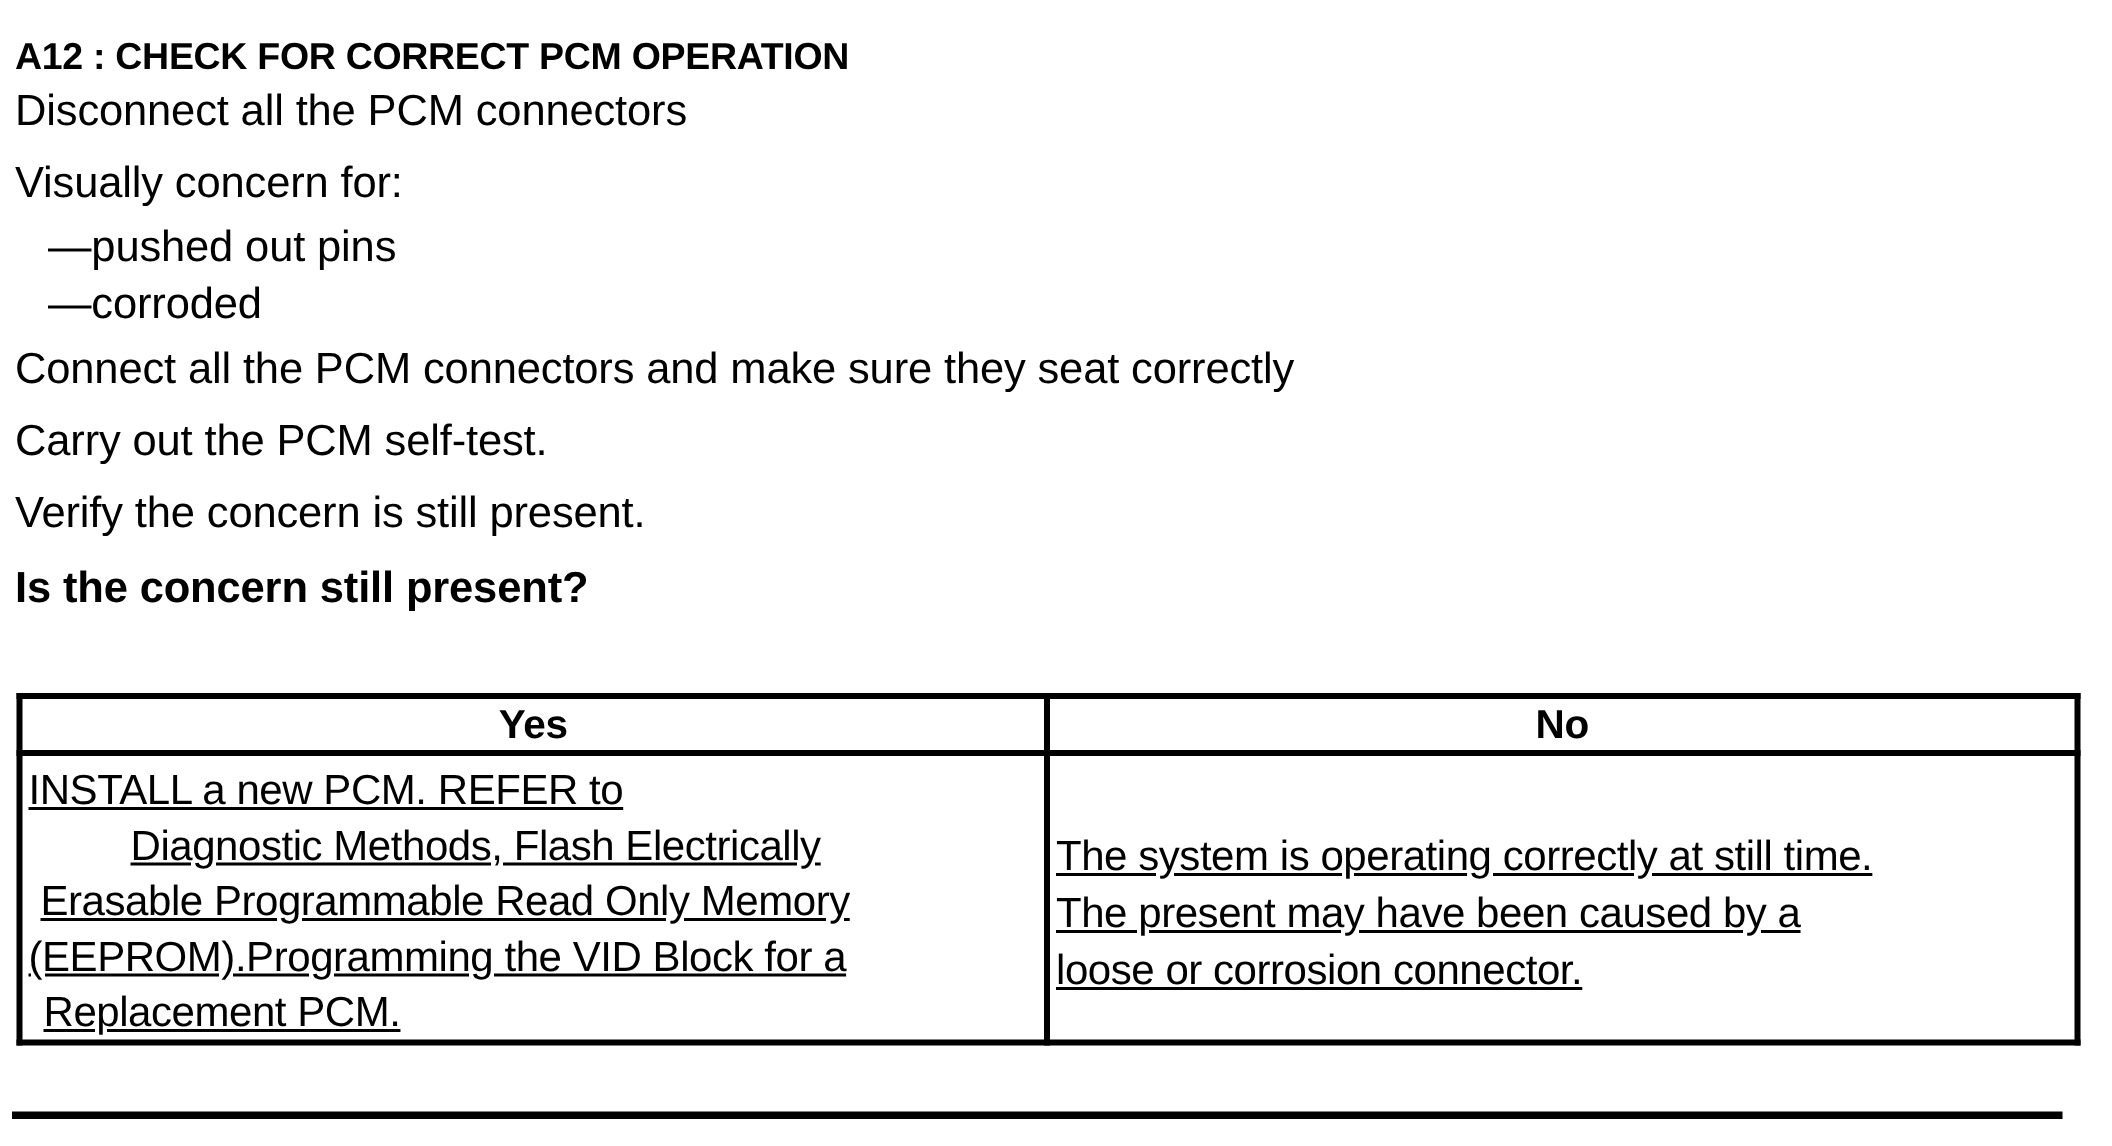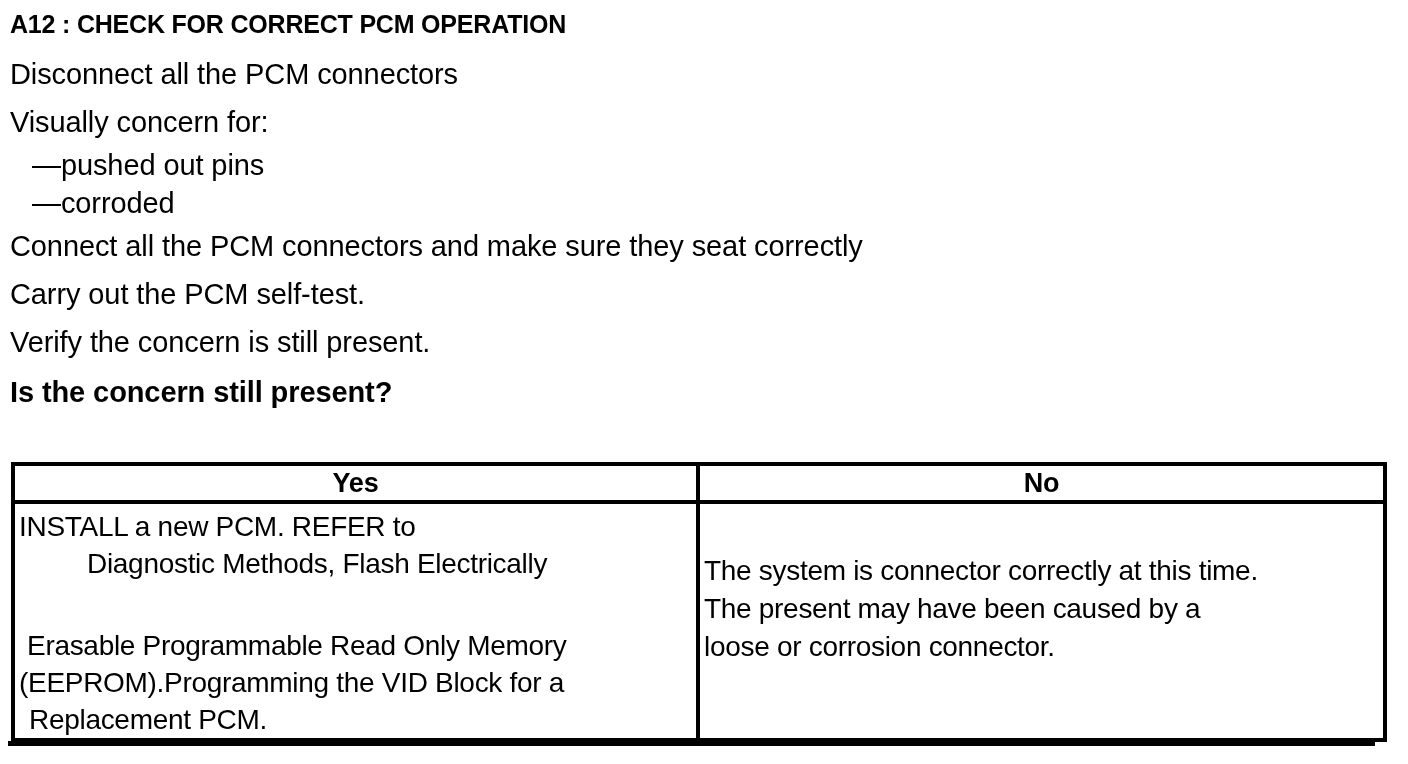--- a/index.html
+++ b/index.html
@@ -23,21 +23,21 @@
     left: 0;
     top: 0;
     width: 1408px;
     height: 764px;
   }
 
   
   .step-title {
     position: absolute;
     left: 10px;
-    top: 9px;
+    top: 23px;
     font-size: 25px;
     font-weight: bold;
     letter-spacing: -0.2px;
     white-space: nowrap;
     line-height: 30px;
   }
 
   
   .instructions {
     position: absolute;
@@ -85,32 +85,33 @@
     text-align: center;
     vertical-align: middle;
     letter-spacing: -0.2px;
   }
   .col-yes { width: 681px; }
   .col-no  { width: 683px; }
 
   .cell-body {
     height: 183px;
     padding: 0;
+    text-decoration: underline;
   }
   .cell-inner {
     padding: 4px 4px 0 4px;
   }
   .cell-line {
     font-size: 28px;
     line-height: 37px;
     white-space: nowrap;
     letter-spacing: -0.3px;
   }
   .cell-line.ind-1 { padding-left: 68px; }
-  .cell-line.ind-2 { padding-left: 8px; margin-top: 45px; }
+  .cell-line.ind-2 { padding-left: 8px; }
   .cell-line.ind-3 { padding-left: 0px; }
   .cell-line.ind-4 { padding-left: 10px; }
 
   .cell-inner.no-cell {
     padding: 48px 4px 0 4px;
   }
   .no-cell .cell-line {
     line-height: 38px;
   }
 
@@ -155,21 +156,21 @@
           <div class="cell-inner">
             <div class="cell-line ind-3">INSTALL a new PCM.  REFER to</div>
             <div class="cell-line ind-1">Diagnostic Methods, Flash Electrically</div>
             <div class="cell-line ind-2">Erasable Programmable Read Only Memory</div>
             <div class="cell-line ind-3">(EEPROM).Programming the VID Block for a</div>
             <div class="cell-line ind-4">Replacement PCM.</div>
           </div>
         </td>
         <td class="cell-body">
           <div class="cell-inner no-cell">
-            <div class="cell-line">The system is connector correctly at this time.</div>
+            <div class="cell-line">The system is operating correctly at still time.</div>
             <div class="cell-line">The present may have been caused by a</div>
             <div class="cell-line">loose or corrosion connector.</div>
           </div>
         </td>
       </tr>
     </tbody>
   </table>
 
   <div class="footer-rule"></div>
 

